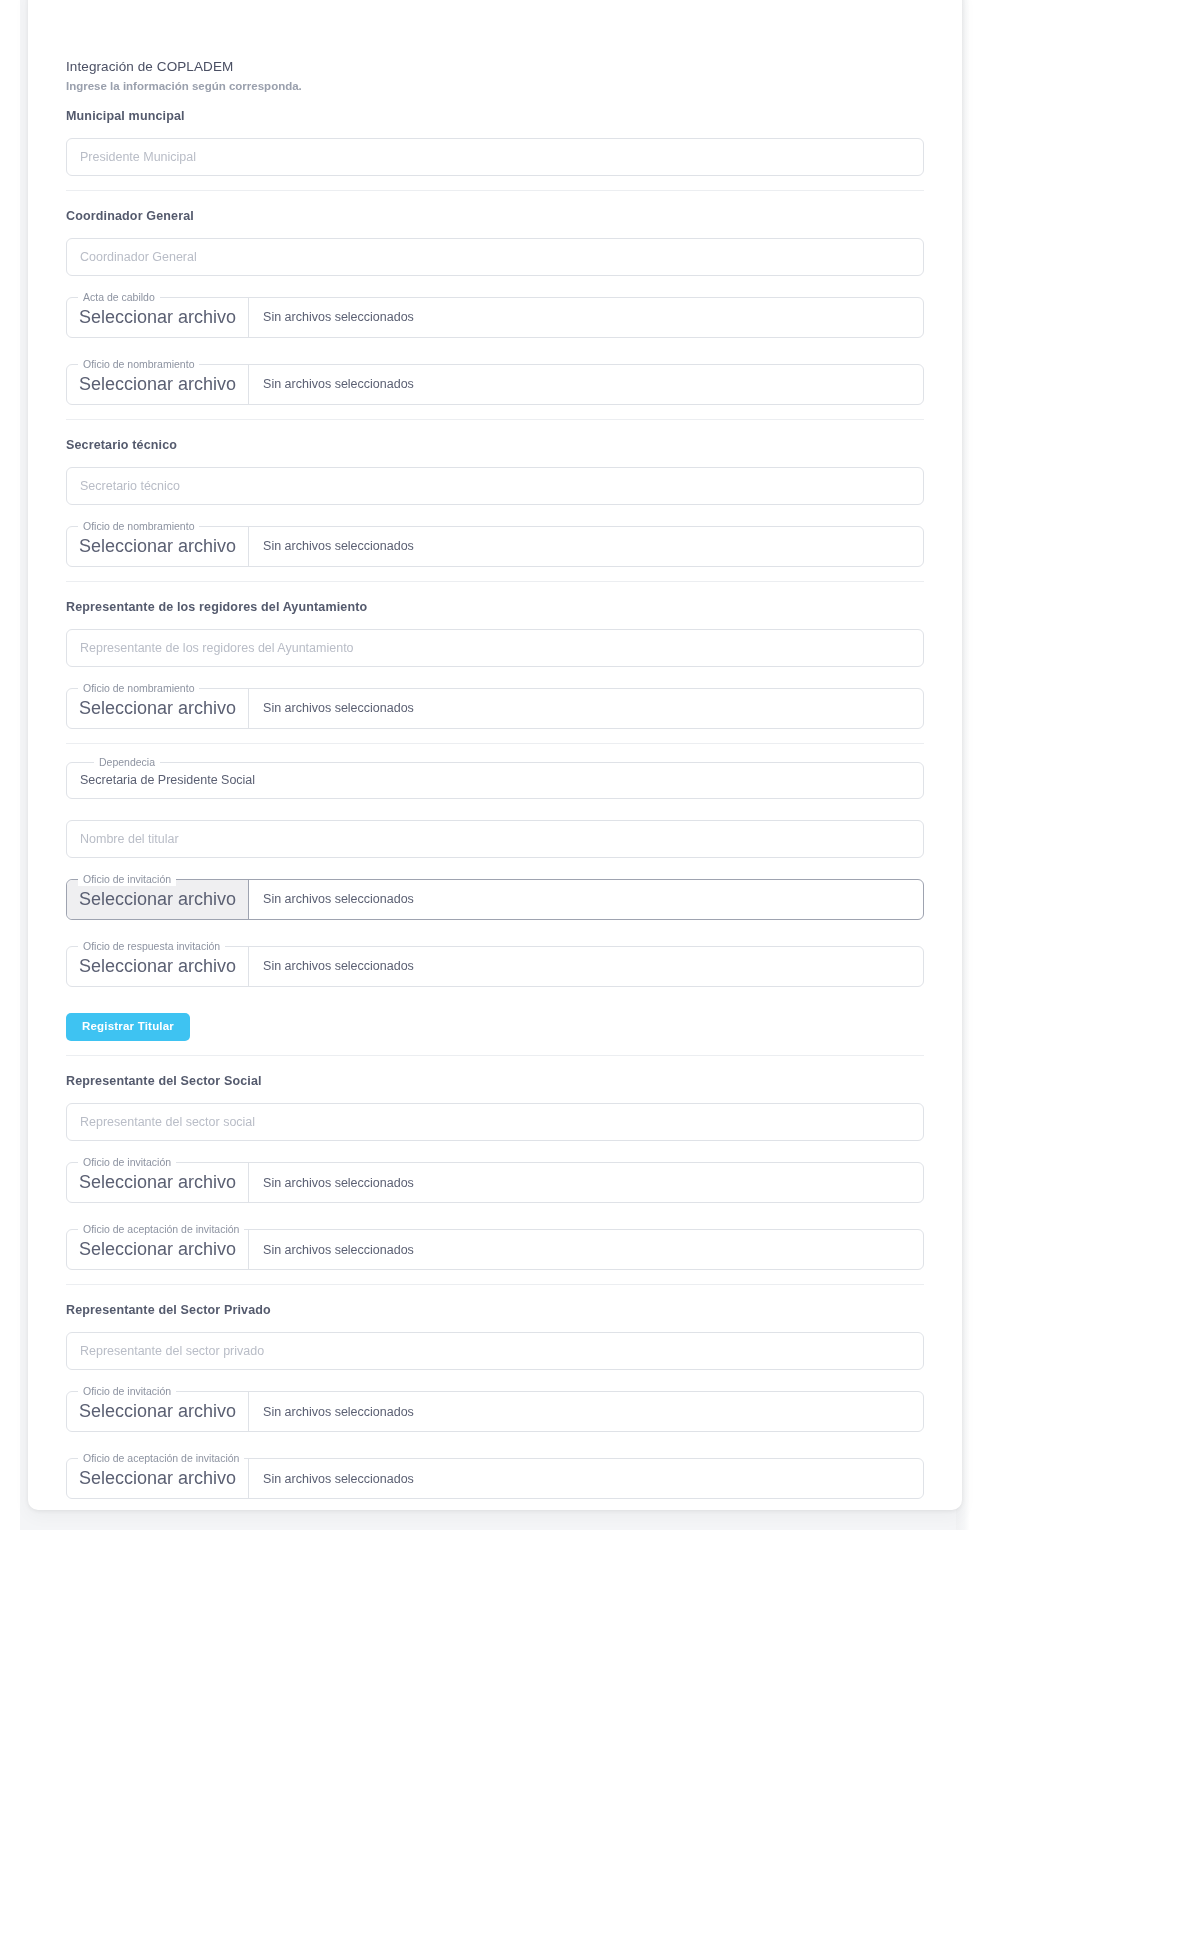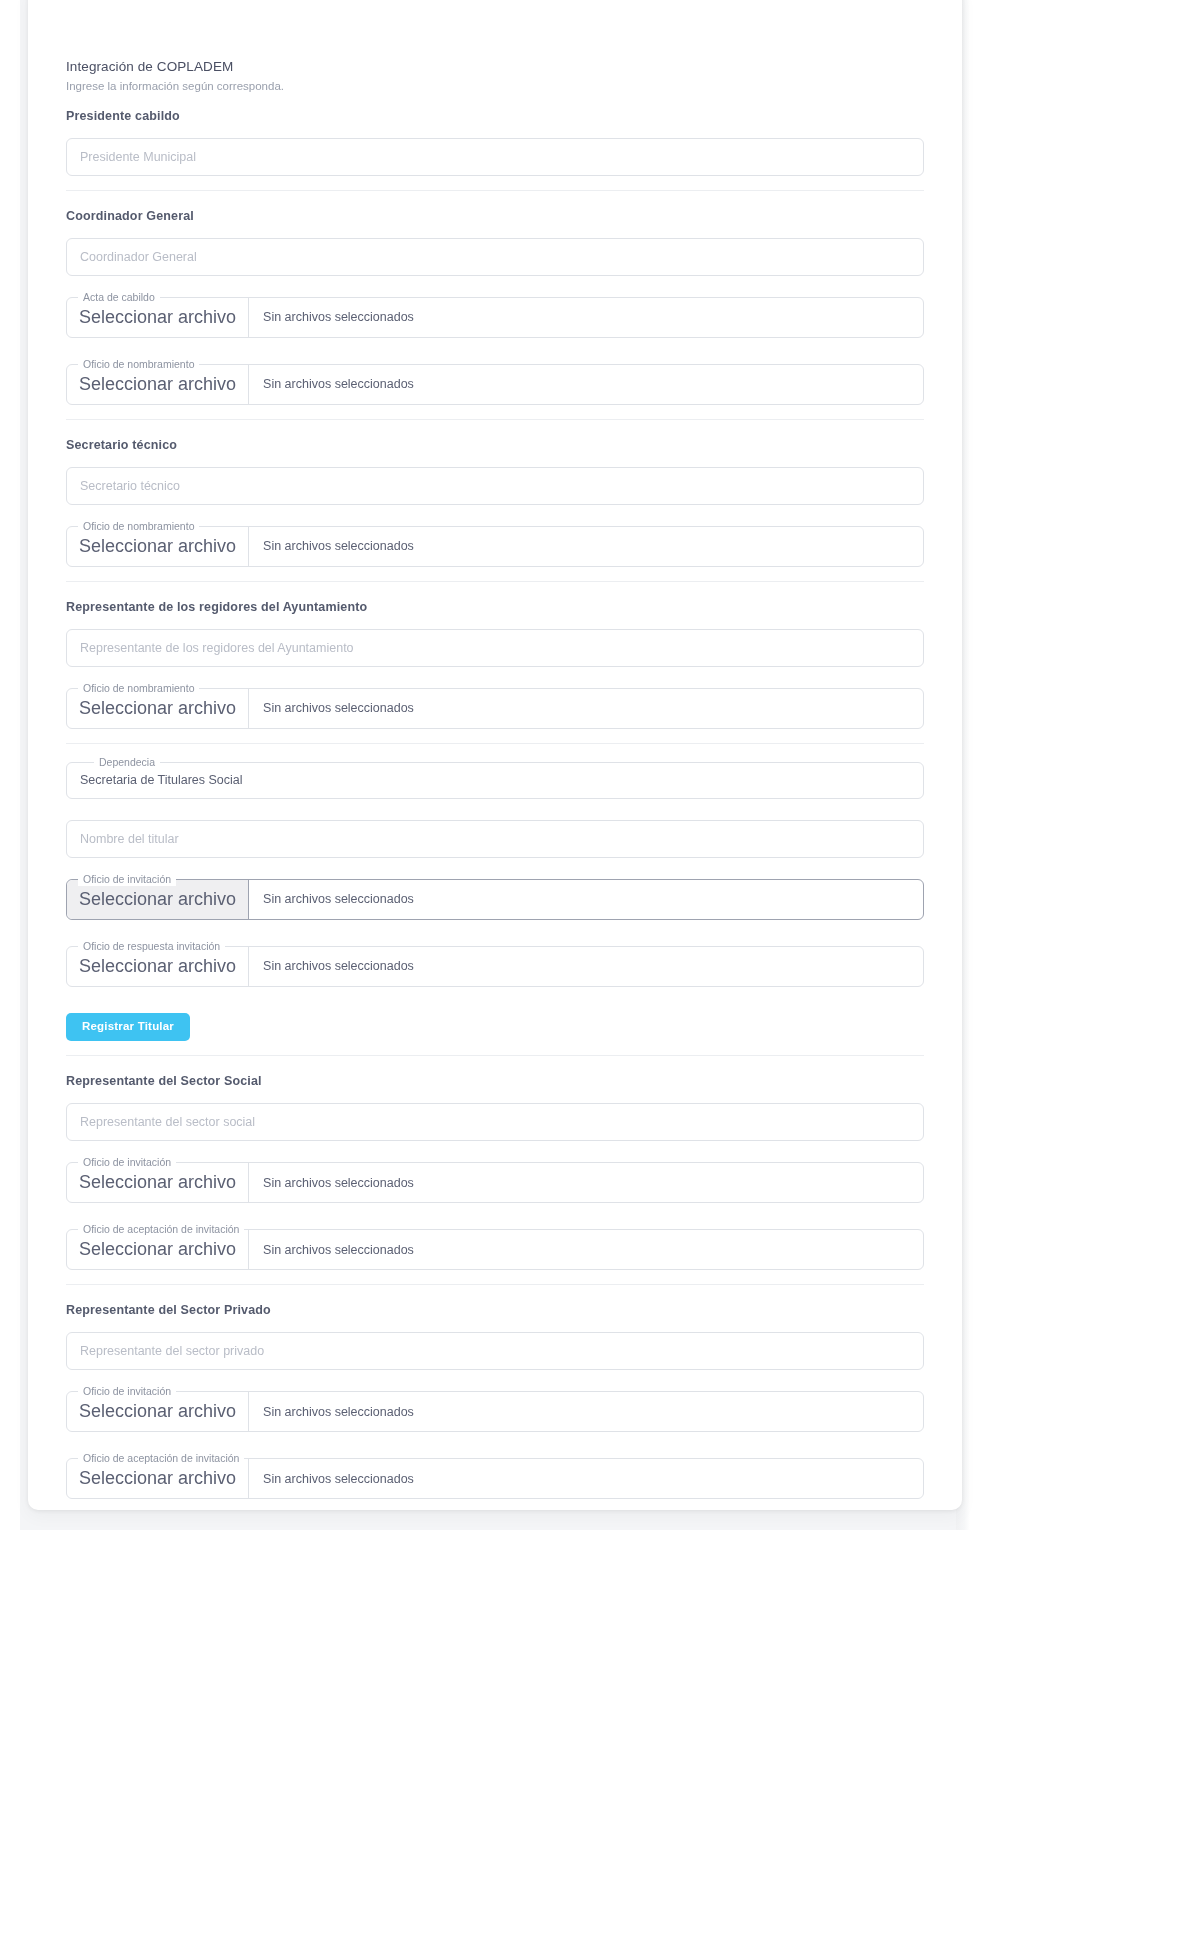--- a/index.html
+++ b/index.html
@@ -52,20 +52,21 @@
     color: #4a4f63;
     line-height: 1.45;
     letter-spacing: .1px;
     margin-top: 45px;
   }
   .form-subtitle {
     font-size: 11.5px;
     color: #9aa0ad;
     line-height: 1.5;
     margin-top: 1px;
+    font-weight: bold;
   }
 
   
   .section { padding: 18px 0 14px 0; }
   .section + .section { border-top: 1px solid #eceef1; }
   .section.first { padding-top: 14px; }
 
   .section-heading {
     font-size: 12.5px;
     font-weight: bold;
@@ -211,21 +212,21 @@
 
   <div class="card">
     <div class="card-inner">
 
       <div>
         <div class="form-title">Integración de COPLADEM</div>
         <div class="form-subtitle">Ingrese la información según corresponda.</div>
       </div>
 
       <div class="section first">
-        <div class="section-heading">Presidente cabildo</div>
+        <div class="section-heading">Municipal muncipal</div>
         <input class="text-input" type="text" placeholder="Presidente Municipal" style="">
       </div>
 
       <div class="section">
         <div class="section-heading">Coordinador General</div>
         <input class="text-input" type="text" placeholder="Coordinador General" style="">
 
         <div class="file-field">
           <span class="file-legend">Acta de cabildo</span>
           <span class="file-button">Seleccionar archivo</span>
@@ -258,21 +259,21 @@
           <span class="file-legend">Oficio de nombramiento</span>
           <span class="file-button">Seleccionar archivo</span>
           <span class="file-status">Sin archivos seleccionados</span>
         </div>
       </div>
 
       <div class="section">
 
         <div class="select-field">
           <span class="select-legend">Dependecia</span>
-          <span class="select-value">Secretaria de Titulares Social</span>
+          <span class="select-value">Secretaria de Presidente Social</span>
         </div>
 
         <input class="text-input" type="text" placeholder="Nombre del titular" style="">
 
         <div class="file-field is-active">
           <span class="file-legend">Oficio de invitación</span>
           <span class="file-button">Seleccionar archivo</span>
           <span class="file-status">Sin archivos seleccionados</span>
         </div>
 

